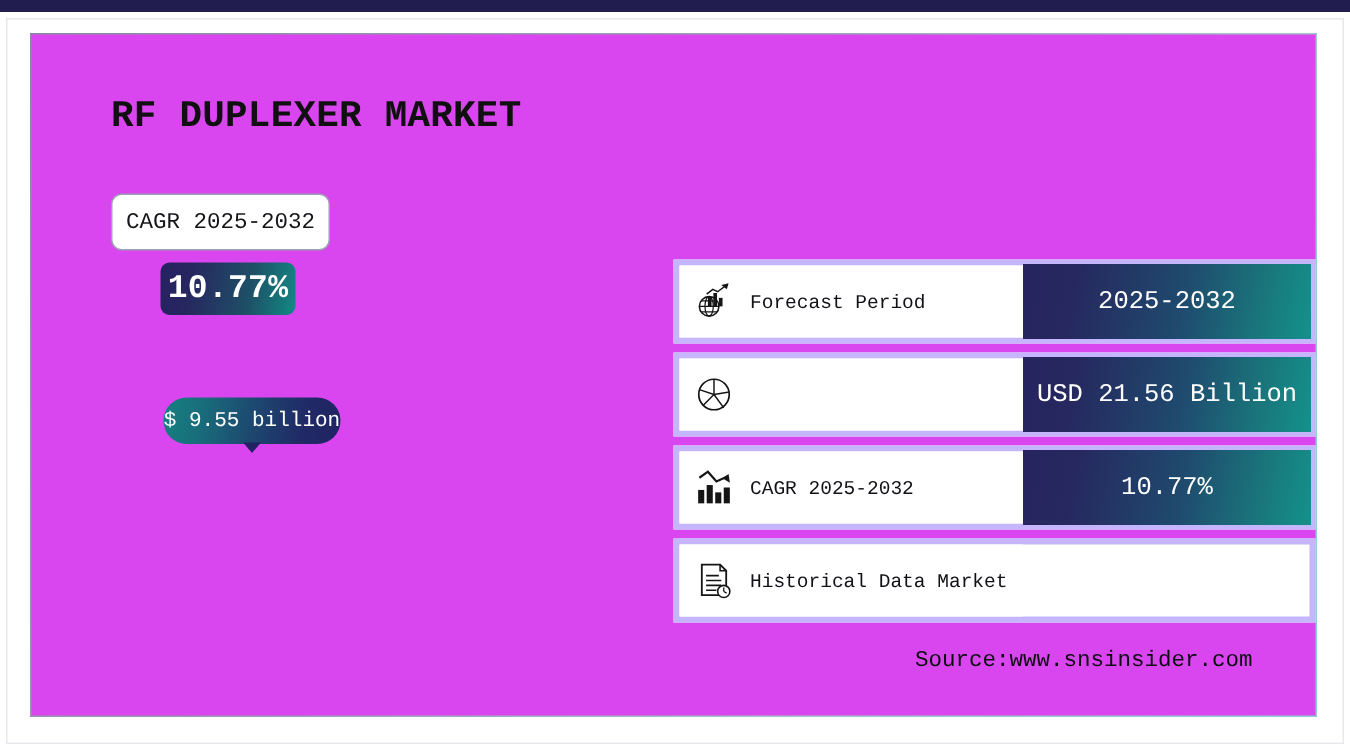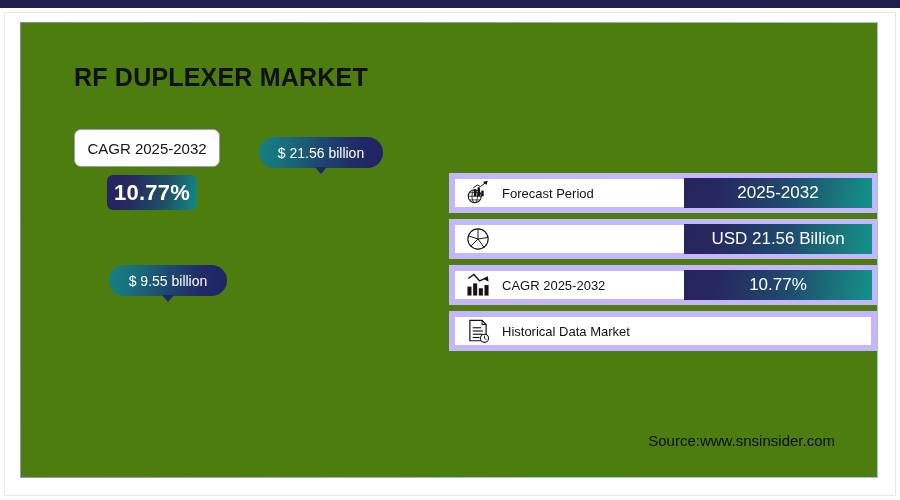--- a/index.html
+++ b/index.html
@@ -36,21 +36,22 @@
     background: #ffffff;
   }
 
   
   .card {
     position: absolute;
     left: 20px; top: 22px;
     width: 858px; height: 456px;
     border: 1px solid transparent;
     border-image: linear-gradient(125deg, #8a8aa0 0%, #9a9ab0 35%, #9fc9c6 70%, #8fd0cb 100%) 1;
-    background: #4d7c0f;
+    background: #d946ef;
+    font-family: Liberation Mono, monospace;
   }
 
   
   .title {
     position: absolute;
     left: 53px; top: 40px;
     font-size: 25px;
     font-weight: bold;
     letter-spacing: 0.2px;
     color: #101010;
@@ -172,23 +173,23 @@
 
   
   .info-table {
     position: absolute;
     left: 428px; top: 150px;
     width: 428px;
   }
   .info-row {
     position: relative;
     display: flex;
-    height: 40px;
+    height: 56px;
     margin-bottom: 6px;
-    border: 6px solid #c4b5fd;
+    border: 4px solid #c4b5fd;
     background: #ffffff;
   }
   .info-label-cell {
     width: 229px;
     display: flex;
     align-items: center;
     padding-left: 8px;
     background: #ffffff;
   }
   .info-icon {
@@ -244,23 +245,20 @@
     <div class="cagr-box">
       <span class="cagr-box-label">CAGR 2025-2032</span>
     </div>
     <div class="cagr-badge">
       <span class="cagr-badge-value">10.77%</span>
     </div>
 
 
     <div class="pill pill-2024">
       <span class="pill-text">$ 9.55 billion</span>
-    </div>
-    <div class="pill pill-2032">
-      <span class="pill-text">$ 21.56 billion</span>
     </div>
 
     <div class="info-table">
 
       <div class="info-row">
         <div class="info-label-cell">
           <span class="info-icon">
             <svg width="26" height="26" viewBox="0 0 32 32">
               <circle cx="12" cy="20" r="8" fill="none" stroke="#151515" stroke-width="1.3"></circle>
               <ellipse cx="12" cy="20" rx="3.4" ry="8" fill="none" stroke="#151515" stroke-width="1"></ellipse>

